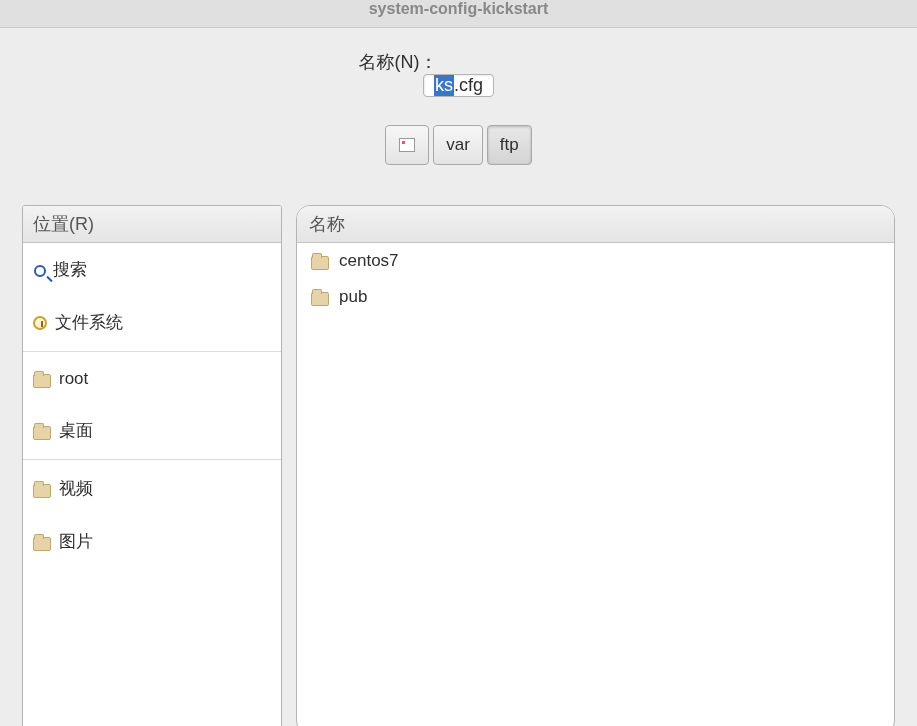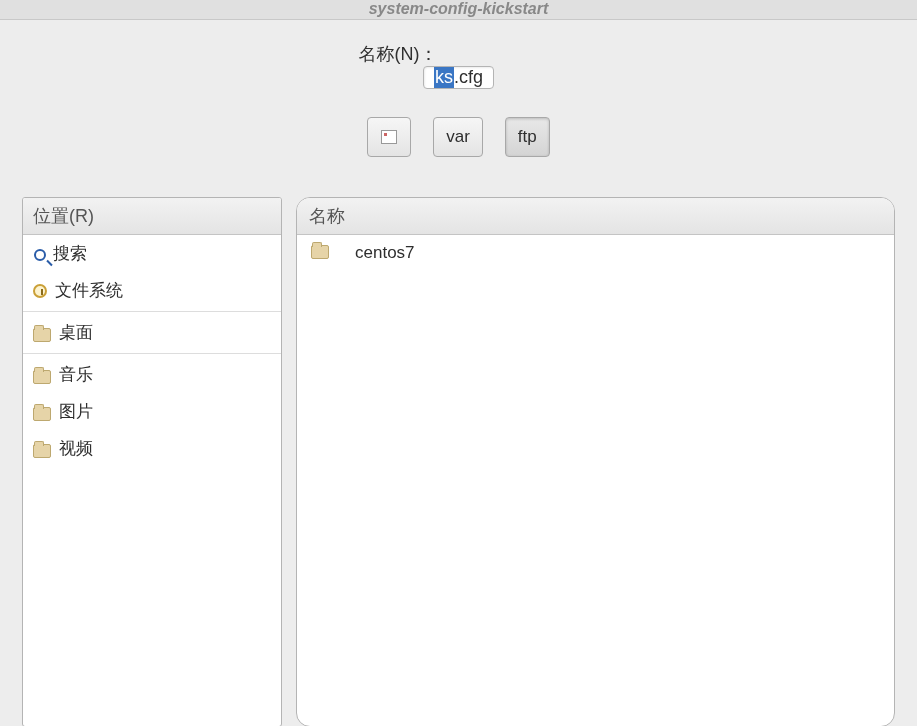--- a/index.html
+++ b/index.html
@@ -6,30 +6,29 @@
 body {
   font-family: "WenQuanYi Micro Hei", "Microsoft YaHei", sans-serif;
   background: #ededed;
   width: 917px;
   height: 726px;
   overflow: hidden;
   color: #2e2e2e;
   font-size: 16px;
 }
 .titlebar {
-  height: 20px;
+  height: 28px;
   background: #e0e0e0;
   border-bottom: 1px solid #c8c8c8;
   text-align: center;
   font-weight: bold;
   color: #888;
   font-size: 16px;
   line-height: 18px;
   overflow: hidden;
-  font-style: italic;
 }
 .form-area {
   padding: 22px 22px 12px 22px;
 }
 .form-row {
   display: flex;
   align-items: center;
   margin-bottom: 28px;
   flex-direction: column;
 }
@@ -50,21 +49,21 @@
   display: flex;
   align-items: center;
 }
 .name-input .sel {
   background: #3a76c4;
   color: #fff;
   padding: 0 1px;
 }
 .breadcrumb {
   display: flex;
-  gap: 22px;
+  gap: 4px;
   justify-content: space-between;
 }
 .crumb {
   height: 40px;
   min-width: 44px;
   padding: 0 12px;
   background: linear-gradient(#f6f6f6,#e4e4e4);
   border: 1px solid #a8a8a8;
   border-radius: 4px;
   display: flex;
@@ -107,21 +106,21 @@
   background: linear-gradient(#f2f2f2,#e4e4e4);
   border-bottom: 1px solid #c4c4c4;
   padding: 6px 10px;
   font-size: 18px;
   color: #555;
 }
 .place-item {
   display: flex;
   align-items: center;
   gap: 8px;
-  padding: 7px 10px;
+  padding: 15px 10px;
   font-size: 17px;
   cursor: pointer;
   border-bottom: 0;
 }
 .sep { border-top: 1px solid #ddd; margin: 2px 0; }
 .ico { width: 20px; height: 20px; display:inline-block; position:relative; flex-shrink:0; }
 .ico-search {
   border: 2px solid #2a5ca8; border-radius: 50%;
   width: 12px; height: 12px; top:1px; left:1px;
 }
@@ -146,21 +145,21 @@
   border-radius:14px;
   overflow:hidden;
 }
 .filelist-header{
   background:linear-gradient(#f2f2f2,#e4e4e4);
   border-bottom:1px solid #c4c4c4;
   padding:6px 12px;font-size:18px;color:#555;
   display:flex;
 }
 .file-row{
-  display:flex;align-items:flex-start;gap:26px;padding:8px 14px;font-size:17px;cursor:pointer;
+  display:flex;align-items:center;gap:10px;padding:8px 14px;font-size:17px;cursor:pointer;
 }
 </style>
 </head>
 <body>
 
 <div class="titlebar">
   <span>system-config-kickstart</span>
 </div>
 
 <div class="form-area">
@@ -197,41 +196,45 @@
     </div>
     <div class="place-item">
       <span class="ico ico-clock"></span>
       <span>文件系统</span>
     </div>
 
     <div class="sep"></div>
 
     <div class="place-item">
       <span class="ico ico-folder"></span>
+      <span>root</span>
+    </div>
+    <div class="place-item">
+      <span class="ico ico-folder"></span>
       <span>桌面</span>
     </div>
 
     <div class="sep"></div>
 
     <div class="place-item">
       <span class="ico ico-folder"></span>
-      <span>音乐</span>
+      <span>视频</span>
     </div>
     <div class="place-item">
       <span class="ico ico-folder"></span>
       <span>图片</span>
-    </div>
-    <div class="place-item">
-      <span class="ico ico-folder"></span>
-      <span>视频</span>
     </div>
   </div>
 
   <div class="filelist">
     <div class="filelist-header">
       <span>名称</span>
     </div>
     <div class="file-row">
       <span class="ico ico-folder"></span>
       <span>centos7</span>
     </div>
+    <div class="file-row">
+      <span class="ico ico-folder"></span>
+      <span>pub</span>
+    </div>
   </div>
 </div>
 
 </body></html>

